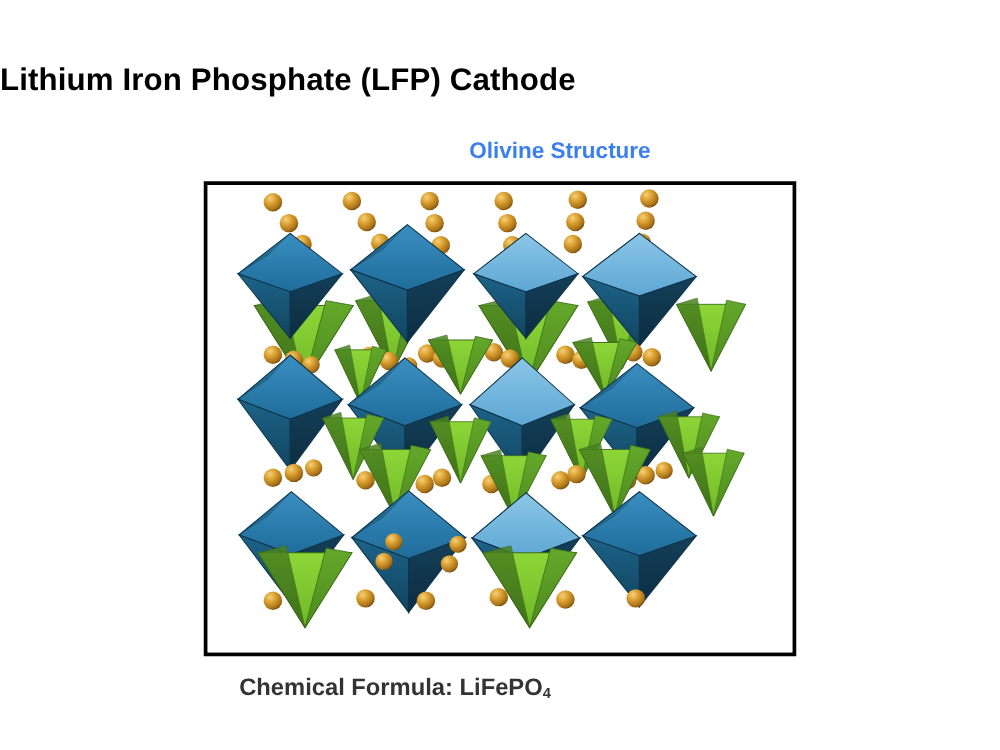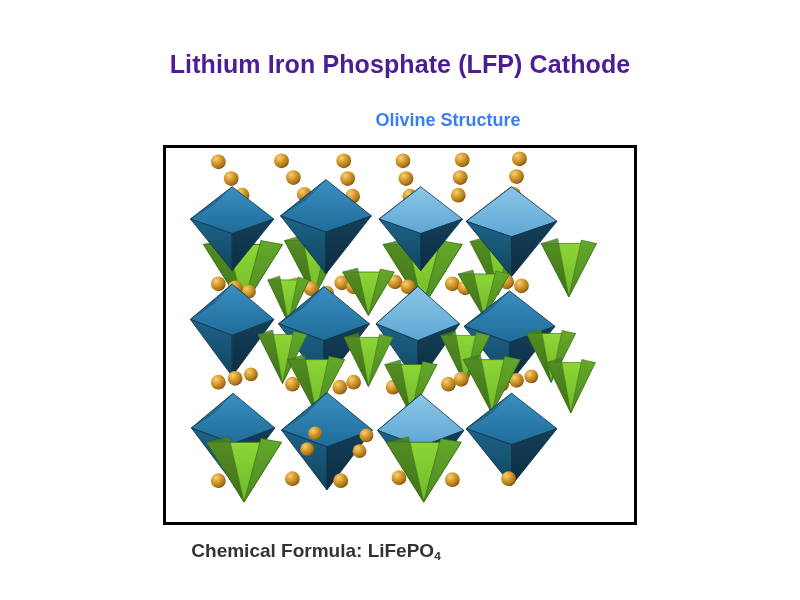--- a/index.html
+++ b/index.html
@@ -19,24 +19,23 @@
     inset: 0;
     width: 800px;
     height: 600px;
     background: #ffffff;
   }
   .title {
     position: absolute;
     top: 50px;
     left: 0;
     width: 800px;
-    text-align: center;
     font-size: 25px;
     font-weight: bold;
-    color: #4c1d95;
+    color: #000000;
     letter-spacing: 0.1px;
   }
   .subtitle {
     position: absolute;
     top: 110px;
     left: 0;
     width: 800px;
     text-align: center;
     font-size: 18px;
     font-weight: bold;

